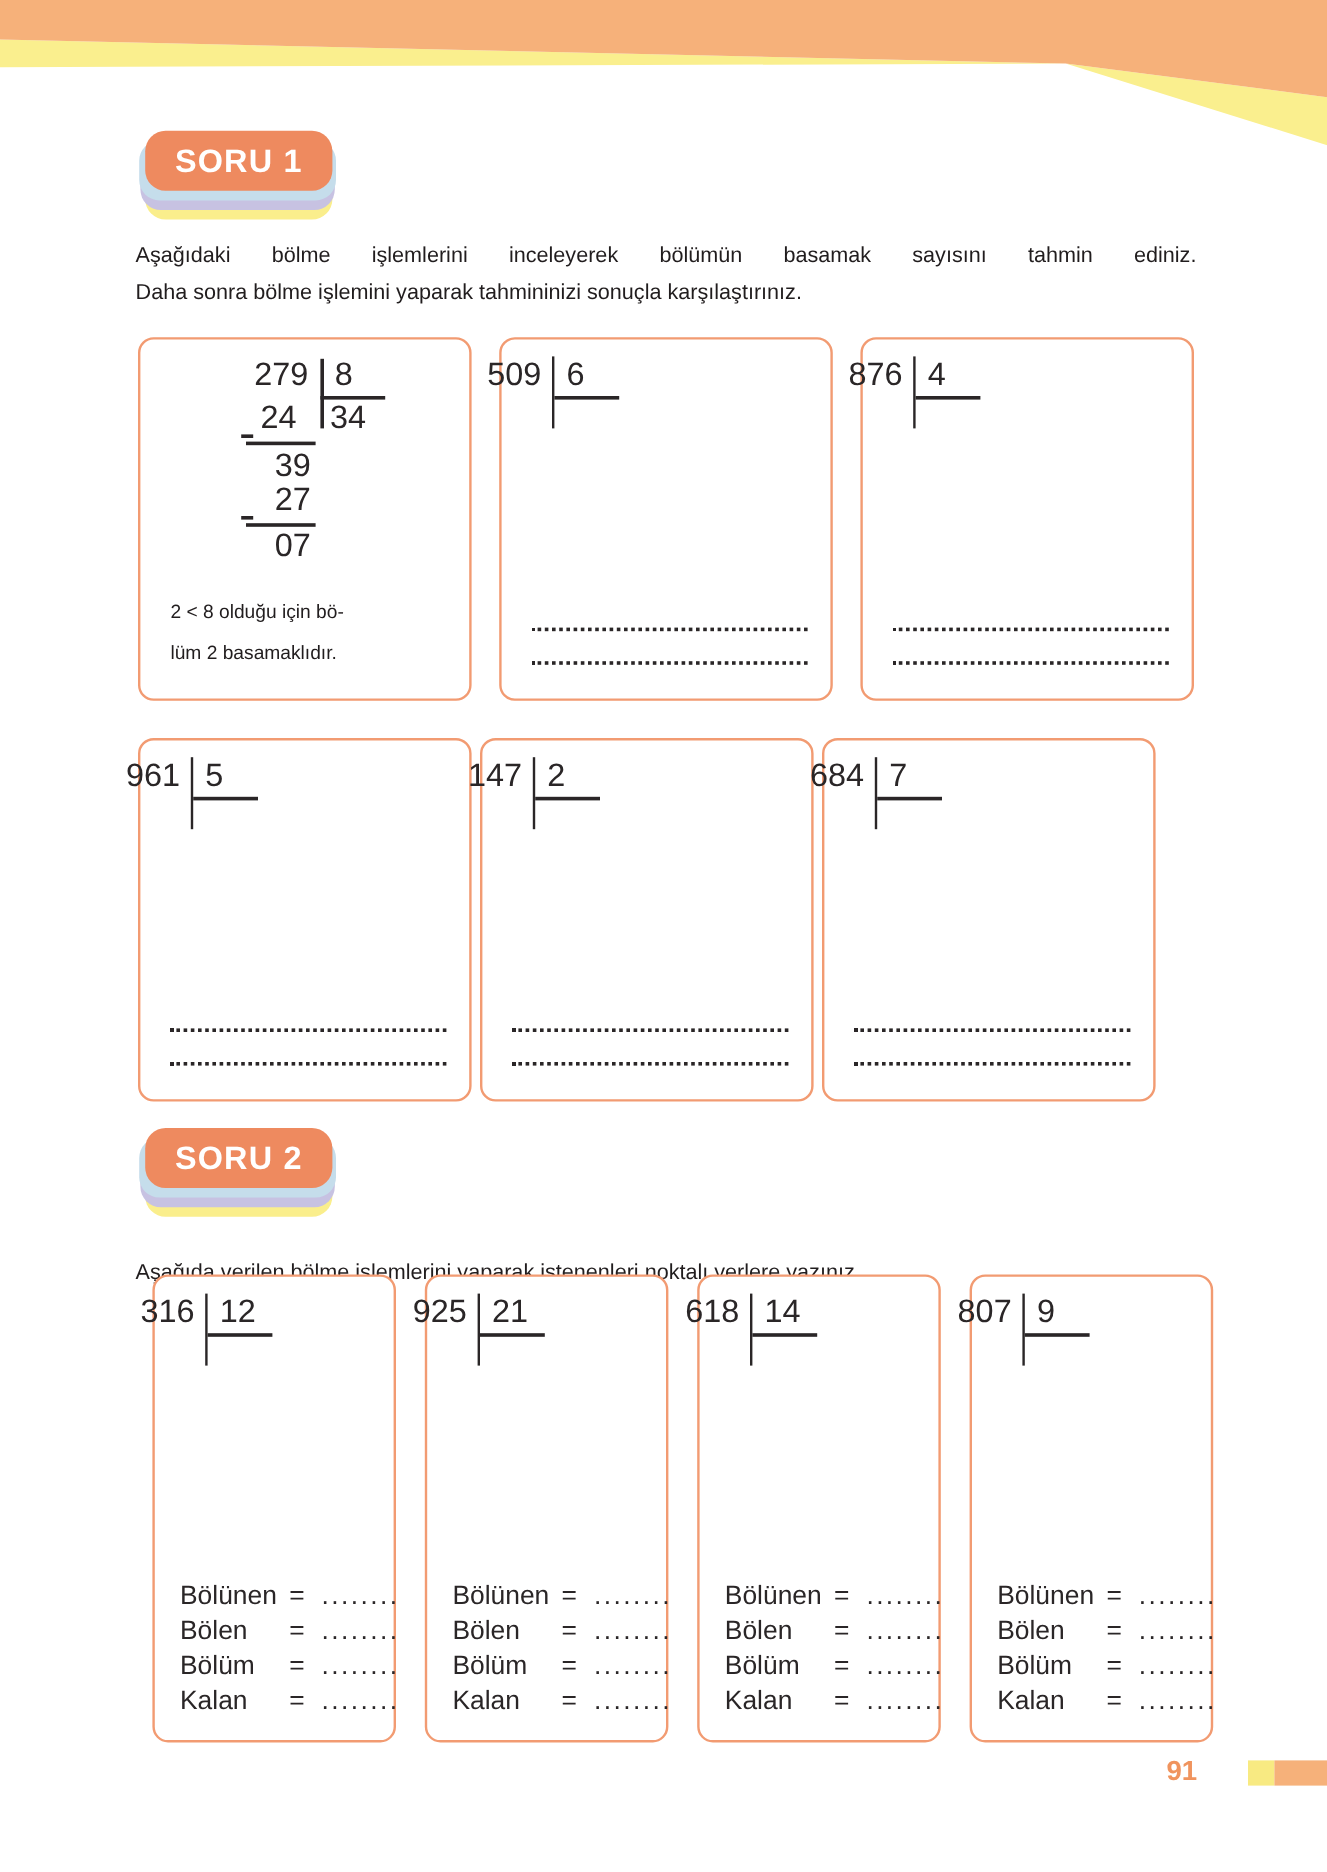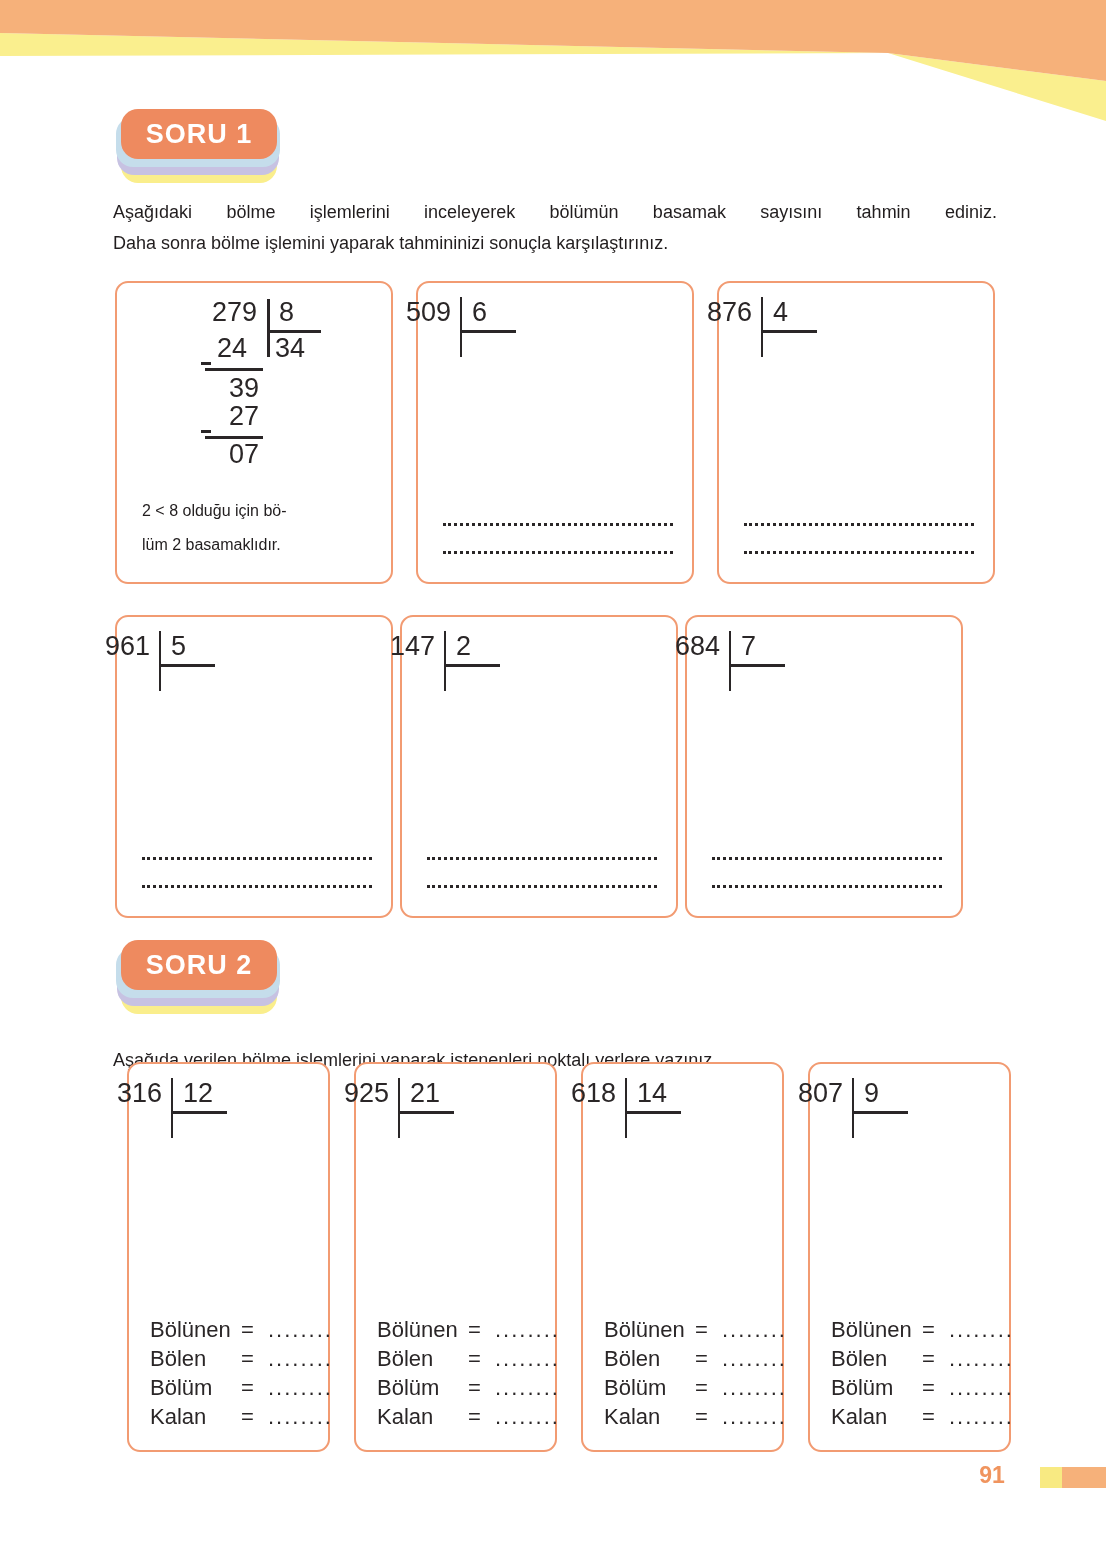--- a/index.html
+++ b/index.html
@@ -71,21 +71,21 @@
             font-size:16px; line-height:33.5px; color:#211d1e; }
 
   
   .fields { position:absolute; left:21px; top:253px; font-size:22px; }
   .frow { display:flex; align-items:flex-start; height:29px; }
   .flabel { width:91px; }
   .feq { width:27px; }
   .fdots { letter-spacing:2px; }
 
   
-  .pagenum { position:absolute; left:972px; top:1462px; width:40px; text-align:center;
+  .pagenum { position:absolute; left:972px; top:1462px; width:40px; text-align:left;
              font-size:23px; font-weight:bold; color:#f0945e; }
   .bar { position:absolute; top:1467px; height:21px; }
   .bar-yellow { left:1040px; width:22px; background:#f8ea82; }
   .bar-orange { left:1062px; width:44px; background:#f6b17a; }
 </style>
 </head>
 <body>
 
 <div class="page">
 

